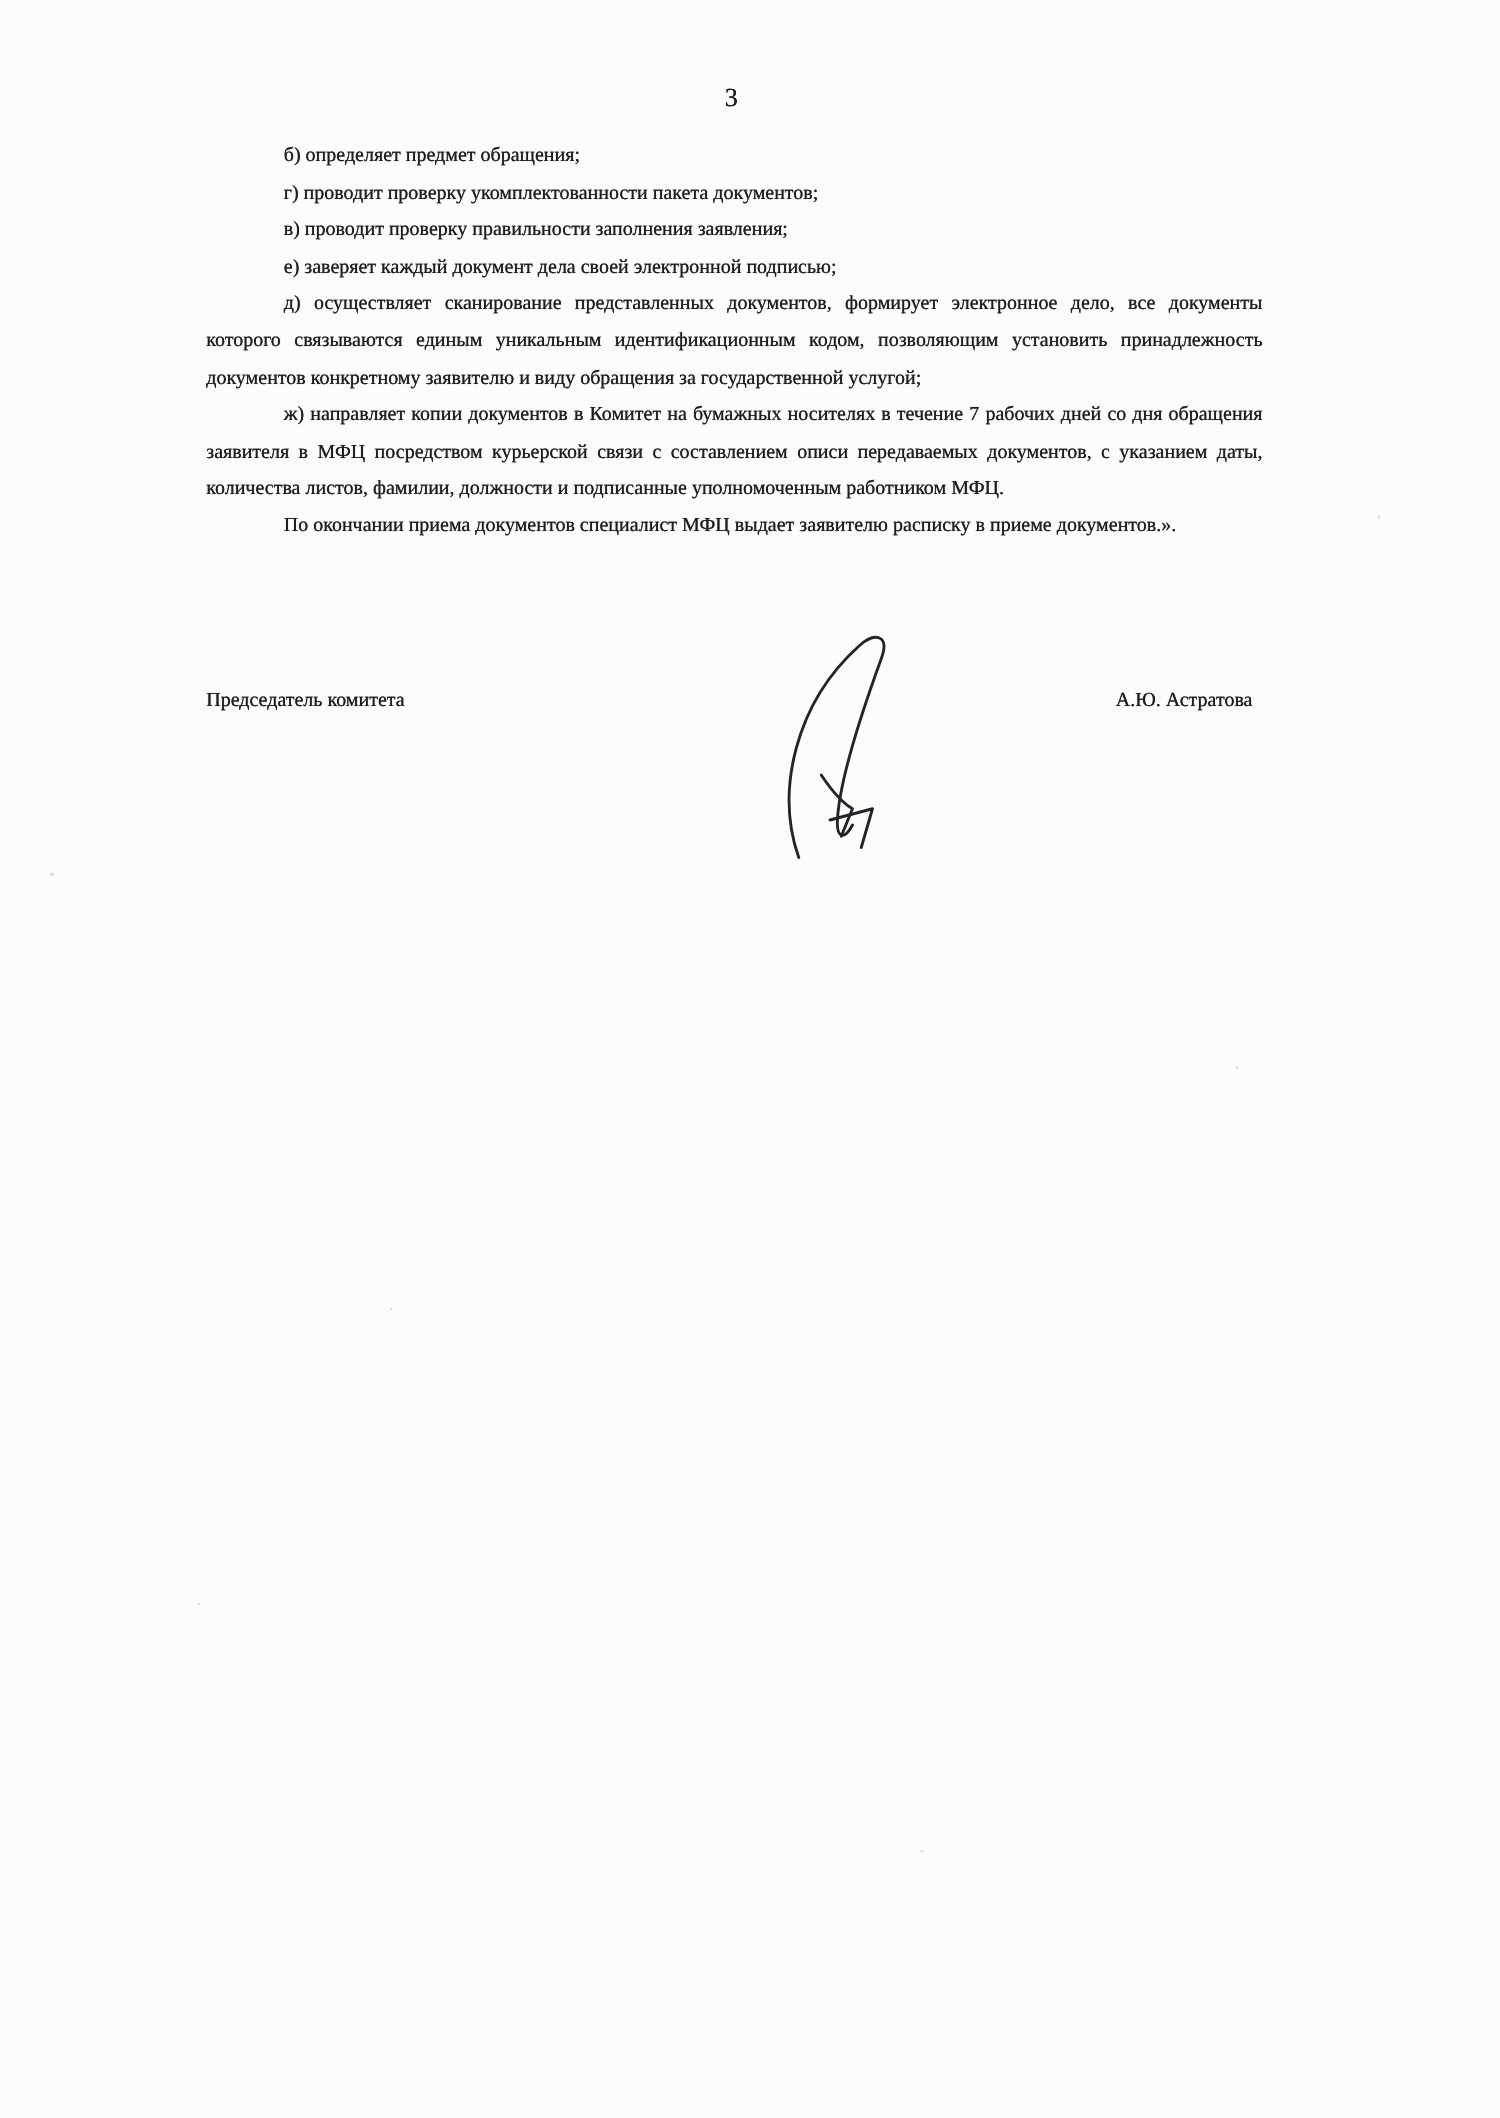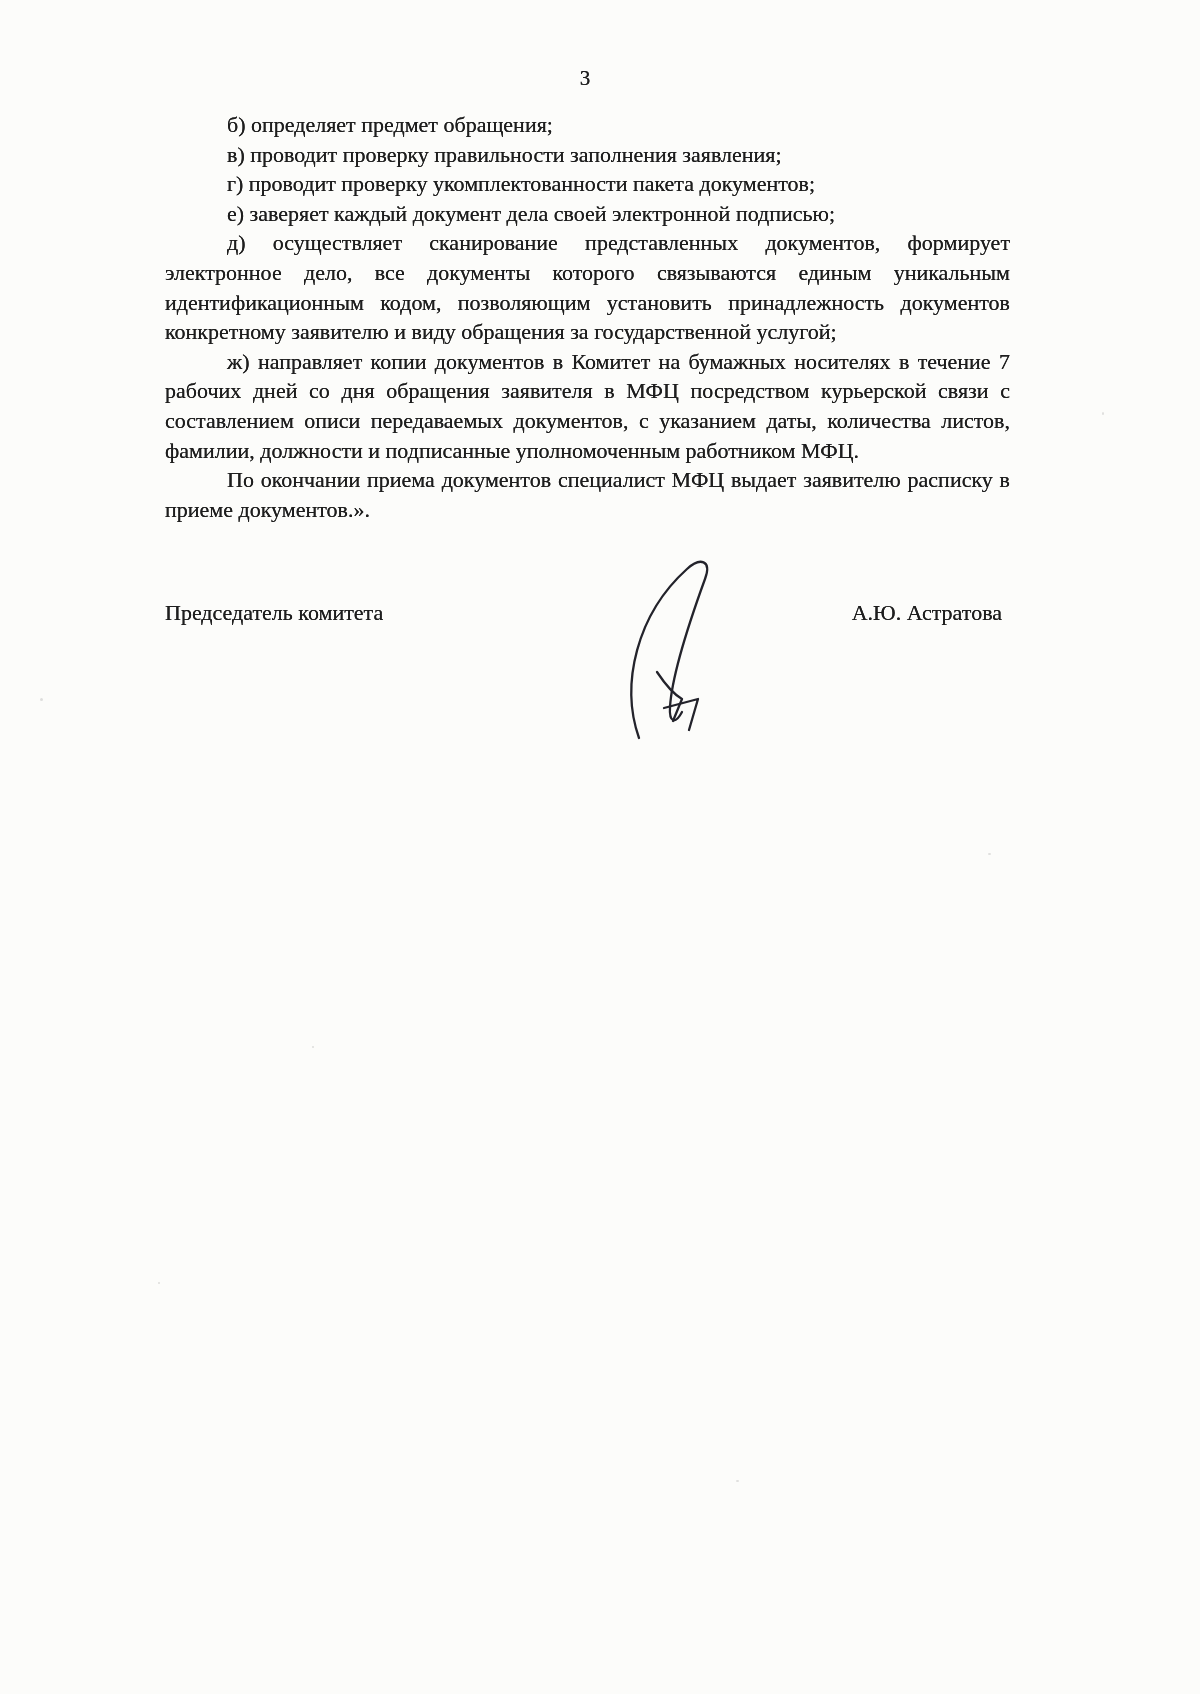--- a/index.html
+++ b/index.html
@@ -19,31 +19,31 @@
     width: 1170px;
     text-align: center;
     font-size: 21px;
     text-shadow: 0 0 0.5px currentColor;
   }
   .content {
     position: absolute;
     top: 110px;
     left: 165px;
     width: 845px;
-    font-size: 22px;
+    font-size: 16px;
     line-height: 29.6px;
     text-align: justify;
     text-shadow: 0 0 0.55px currentColor;
   }
   .para {
     margin: 0;
     text-indent: 62px;
   }
   .signature-row {
-    margin-top: 74px;
+    margin-top: 110px;
     display: flex;
     justify-content: space-between;
     align-items: flex-start;
     text-align: left;
     text-indent: 0;
     position: relative;
   }
   .signatory-name { padding-right: 8px; text-align: right; }
   .signature-svg {
     position: absolute;
@@ -67,22 +67,22 @@
     opacity: 0.22;
   }
 </style>
 </head>
 <body>
 
 <div class="page-number">3</div>
 
 <div class="content">
   <p class="para">б) определяет предмет обращения;</p>
+  <p class="para">г) проводит проверку укомплектованности пакета документов;</p>
   <p class="para">в) проводит проверку правильности заполнения заявления;</p>
-  <p class="para">г) проводит проверку укомплектованности пакета документов;</p>
   <p class="para">е) заверяет каждый документ дела своей электронной подписью;</p>
   <p class="para">д) осуществляет сканирование представленных документов, формирует электронное дело, все документы которого связываются единым уникальным идентификационным кодом, позволяющим установить принадлежность документов конкретному заявителю и виду обращения за государственной услугой;</p>
   <p class="para">ж) направляет копии документов в Комитет на бумажных носителях в течение 7 рабочих дней со дня обращения заявителя в МФЦ посредством курьерской связи с составлением описи передаваемых документов, с указанием даты, количества листов, фамилии, должности и подписанные уполномоченным работником МФЦ.</p>
   <p class="para">По окончании приема документов специалист МФЦ выдает заявителю расписку в приеме документов.».</p>
 
   <div class="signature-row">
     <span class="signatory-position">Председатель комитета</span>
 
     <svg class="signature-svg" viewBox="0 0 132 192" aria-hidden="true">
       <path d="M 22 182 C 3 128, 20 58, 70 13 C 83 1, 95 4, 88 23 C 72 67, 55 118, 53 151 C 52 166, 58 169, 65 156"></path>

